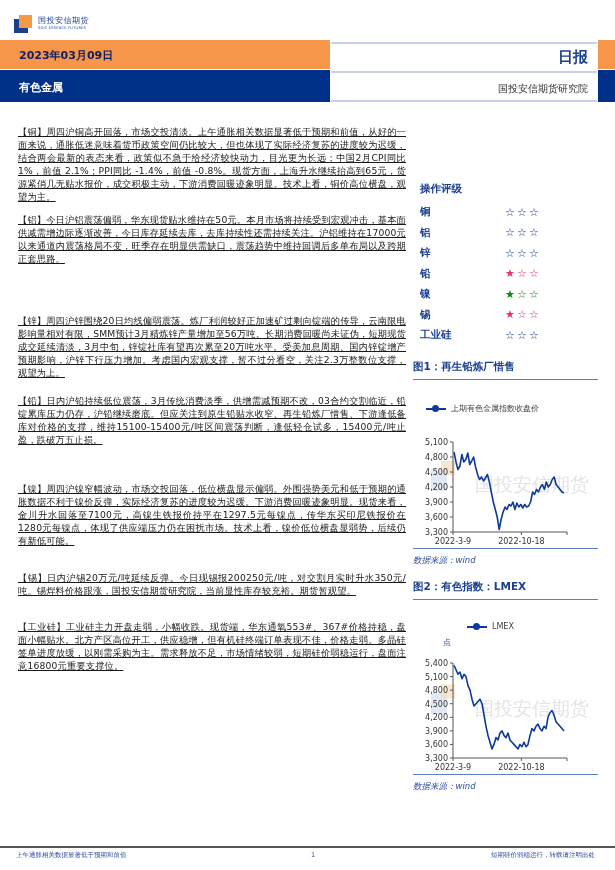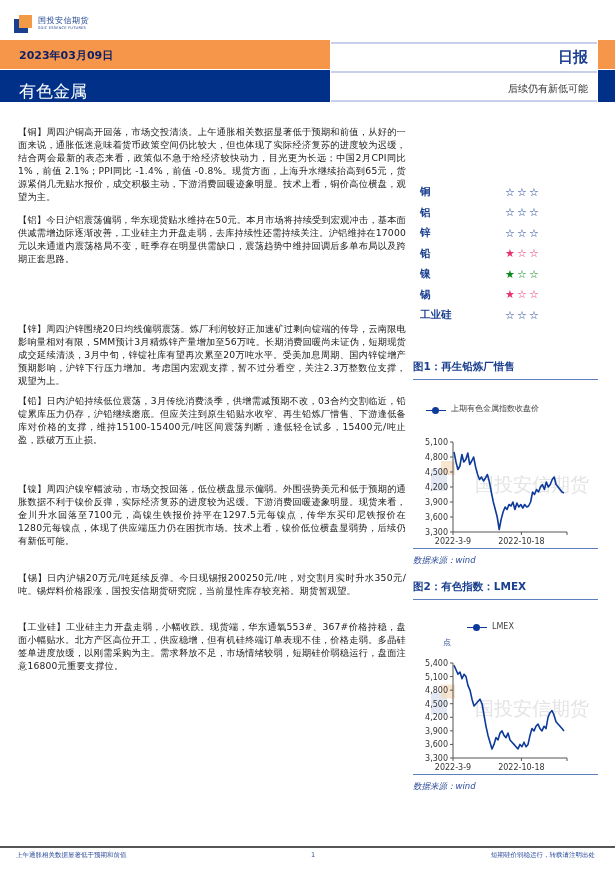--- a/index.html
+++ b/index.html
@@ -12,38 +12,38 @@
   .logo-mark .orange { position: absolute; left: 5px; top: 0; width: 13px; height: 13px; background: #f29a46; }
   .logo-text { display: flex; flex-direction: column; line-height: 1; }
   .logo-cn { font-size: 8px; color: #1a3f8f; letter-spacing: 0.5px; }
   .logo-en { font-size: 3.6px; color: #1a3f8f; margin-top: 2px; letter-spacing: 0.2px; }
 
   .band-orange { position: absolute; left: 0; top: 40px; width: 330px; height: 29px; background: #f5964a; }
   .band-orange-r { position: absolute; left: 598px; top: 40px; width: 17px; height: 29px; background: #f5964a; }
   .band-blue { position: absolute; left: 0; top: 70px; width: 330px; height: 32px; background: #003087; }
   .band-blue-r { position: absolute; left: 598px; top: 70px; width: 17px; height: 32px; background: #003087; }
   .date { position: absolute; left: 19px; top: 48px; font-size: 11px; font-weight: bold; color: #0d1f66; }
-  .sector { position: absolute; left: 19px; top: 80px; font-size: 17px; font-weight: normal; color: #ffffff; }
+  .sector { position: absolute; left: 19px; top: 80px; font-size: 11px; font-weight: bold; color: #ffffff; }
 
   .title-box { position: absolute; left: 331px; top: 40px; width: 266px; height: 62px; }
   .title-box .rule { position: absolute; left: 0; right: 0; height: 2px; background: #c8cfe8; }
   .report-type { position: absolute; right: 9px; top: 8px; font-size: 15px; font-weight: bold; color: #1a3f8f; }
   .institute { position: absolute; right: 9px; top: 42px; font-size: 10px; color: #333; }
 
-  .body-text { position: absolute; left: 18px; width: 388px; font-size: 9.2px; line-height: 13px; color: #1a1a1a; text-align: justify; letter-spacing: 0.2px; }
+  .body-text { position: absolute; left: 18px; width: 388px; font-size: 9.2px; line-height: 13px; color: #1a1a1a; text-align: justify; letter-spacing: 0.2px; text-decoration: underline; }
 
   .rating { position: absolute; left: 420px; top: 182px; width: 180px; }
   .rating-title { font-size: 10.5px; font-weight: bold; color: #1a3f8f; margin-bottom: 6px; }
   .rating-row { display: flex; align-items: center; height: 20.5px; }
   .rating-name { width: 84px; font-size: 10.5px; font-weight: bold; color: #1a3f8f; }
   .stars { font-size: 11px; letter-spacing: 0px; }
   .star { display: inline-block; width: 12px; text-align: center; }
 
   .fig-title { position: absolute; left: 413px; width: 185px; font-size: 10.5px; font-weight: bold; color: #1a3f8f; padding-bottom: 5px; border-bottom: 1.5px solid #5b7fbf; }
-  .legend { position: absolute; font-size: 8px; color: #444; display: flex; align-items: flex-end; }
+  .legend { position: absolute; font-size: 8px; color: #444; display: flex; align-items: center; }
   .legend-mark { position: relative; width: 20px; height: 8px; margin-right: 5px; }
   .legend-mark::before { content: ""; position: absolute; left: 0; right: 0; top: 3.5px; height: 1.5px; background: #0d3a9a; }
   .legend-mark::after { content: ""; position: absolute; left: 6px; top: 0.5px; width: 7px; height: 7px; border-radius: 50%; background: #0d3a9a; }
   .chart { position: absolute; }
   .source { position: absolute; left: 413px; width: 185px; font-size: 8.5px; font-style: italic; color: #2b4b9a; padding-top: 6px; border-top: 1.5px solid #5b7fbf; }
   .unit { position: absolute; font-size: 8px; color: #2b4b9a; }
 
   .footer-rule { position: absolute; left: 0; top: 846px; width: 615px; height: 2px; background: #555; }
   .footer-left { position: absolute; left: 16px; top: 851px; font-size: 6.5px; color: #2b4b9a; }
   .footer-mid { position: absolute; left: 311px; top: 851px; font-size: 6.5px; color: #2b4b9a; }
@@ -67,33 +67,34 @@
 <div class="band-orange-r"></div>
 <div class="band-blue"></div>
 <div class="band-blue-r"></div>
 <div class="date">2023年03月09日</div>
 <div class="sector">有色金属</div>
 
 <div class="title-box">
   <div class="rule" style="top:2px"></div>
   <div class="report-type">日报</div>
   <div class="rule" style="top:31px"></div>
-  <div class="institute">后续仍有新低可能</div>
+  <div class="institute">国投安信期货研究院</div>
   <div class="rule" style="top:60px"></div>
 </div>
 
 <p class="body-text" style="top:125px">【铜】周四沪铜高开回落，市场交投清淡。上午通胀相关数据显著低于预期和前值，从好的一面来说，通胀低迷意味着货币政策空间仍比较大，但也体现了实际经济复苏的进度较为迟缓，结合两会最新的表态来看，政策似不急于给经济较快动力，目光更为长远；中国2月CPI同比 1%，前值 2.1%；PPI同比 -1.4%，前值 -0.8%。现货方面，上海升水继续抬高到65元，货源紧俏几无贴水报价，成交积极主动，下游消费回暖迹象明显。技术上看，铜价高位横盘，观望为主。</p>
-<p class="body-text" style="top:213px">【铝】今日沪铝震荡偏弱，华东现货贴水维持在50元。本月市场将持续受到宏观冲击，基本面供减需增边际逐渐改善，工业硅主力开盘走弱，去库持续性还需持续关注。沪铝维持在17000元以来通道内震荡格局不变，旺季存在明显供需缺口，震荡趋势中维持回调后多单布局以及跨期正套思路。</p>
-<p class="body-text" style="top:322px">【锌】周四沪锌围绕20日均线偏弱震荡。炼厂利润较好正加速矿过剩向锭端的传导，云南限电影响量相对有限，SMM预计3月精炼锌产量增加至56万吨。长期消费回暖尚未证伪，短期现货成交延续清淡，3月中旬，锌锭社库有望再次累至20万吨水平。受美加息周期、国内锌锭增产预期影响，沪锌下行压力增加。考虑国内宏观支撑，暂不过分看空，关注2.3万整数位支撑，观望为上。</p>
+<p class="body-text" style="top:213px">【铝】今日沪铝震荡偏弱，华东现货贴水维持在50元。本月市场将持续受到宏观冲击，基本面供减需增边际逐渐改善，今日库存延续去库，去库持续性还需持续关注。沪铝维持在17000元以来通道内震荡格局不变，旺季存在明显供需缺口，震荡趋势中维持回调后多单布局以及跨期正套思路。</p>
+<p class="body-text" style="top:314px">【锌】周四沪锌围绕20日均线偏弱震荡。炼厂利润较好正加速矿过剩向锭端的传导，云南限电影响量相对有限，SMM预计3月精炼锌产量增加至56万吨。长期消费回暖尚未证伪，短期现货成交延续清淡，3月中旬，锌锭社库有望再次累至20万吨水平。受美加息周期、国内锌锭增产预期影响，沪锌下行压力增加。考虑国内宏观支撑，暂不过分看空，关注2.3万整数位支撑，观望为上。</p>
 <p class="body-text" style="top:394px">【铅】日内沪铅持续低位震荡，3月传统消费淡季，供增需减预期不改，03合约交割临近，铅锭累库压力仍存，沪铅继续磨底。但应关注到原生铅贴水收窄、再生铅炼厂惜售、下游逢低备库对价格的支撑，维持15100-15400元/吨区间震荡判断，逢低轻仓试多，15400元/吨止盈，跌破万五止损。</p>
 <p class="body-text" style="top:482px">【镍】周四沪镍窄幅波动，市场交投回落，低位横盘显示偏弱。外围强势美元和低于预期的通胀数据不利于镍价反弹，实际经济复苏的进度较为迟缓。下游消费回暖迹象明显。现货来看，金川升水回落至7100元，高镍生铁报价持平在1297.5元每镍点，传华东买印尼铁报价在1280元每镍点，体现了供应端压力仍在困扰市场。技术上看，镍价低位横盘显弱势，后续仍有新低可能。</p>
 <p class="body-text" style="top:571px">【锡】日内沪锡20万元/吨延续反弹。今日现锡报200250元/吨，对交割月实时升水350元/吨。锡焊料价格跟涨，国投安信期货研究院，当前显性库存较充裕。期货暂观望。</p>
 <p class="body-text" style="top:620px">【工业硅】工业硅主力开盘走弱，小幅收跌。现货端，华东通氧553#、367#价格持稳，盘面小幅贴水。北方产区高位开工，供应稳增，但有机硅终端订单表现不佳，价格走弱。多晶硅签单进度放缓，以刚需采购为主。需求释放不足，市场情绪较弱，短期硅价弱稳运行，盘面注意16800元重要支撑位。</p>
 
 <div class="rating">
+  <div class="rating-title">操作评级</div>
   <div id="rating-rows">
       <div class="rating-row">
         <span class="rating-name">铜</span>
         <span class="stars"><span class="star" style="color: rgb(26, 63, 143);">☆</span><span class="star" style="color: rgb(26, 63, 143);">☆</span><span class="star" style="color: rgb(26, 63, 143);">☆</span></span>
       </div>
       <div class="rating-row">
         <span class="rating-name">铝</span>
         <span class="stars"><span class="star" style="color: rgb(26, 63, 143);">☆</span><span class="star" style="color: rgb(26, 63, 143);">☆</span><span class="star" style="color: rgb(26, 63, 143);">☆</span></span>
       </div>
       <div class="rating-row">

